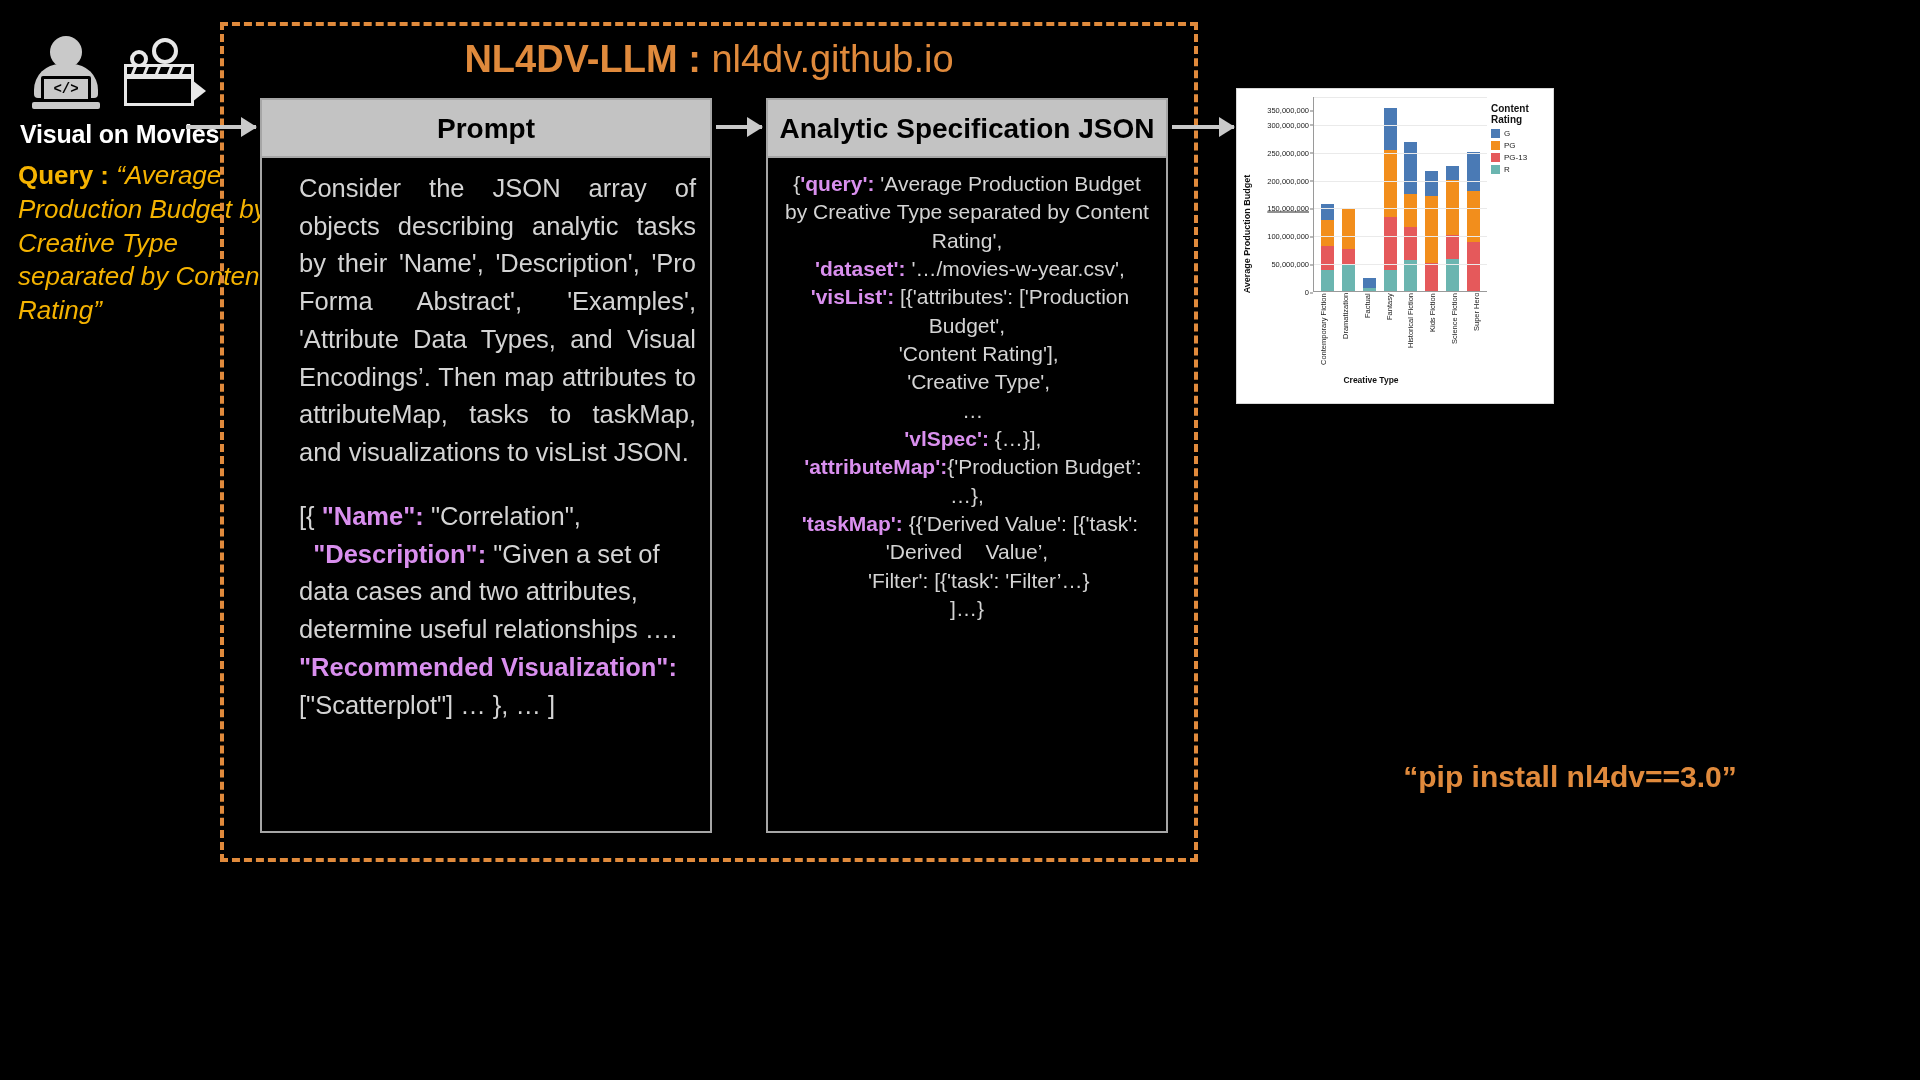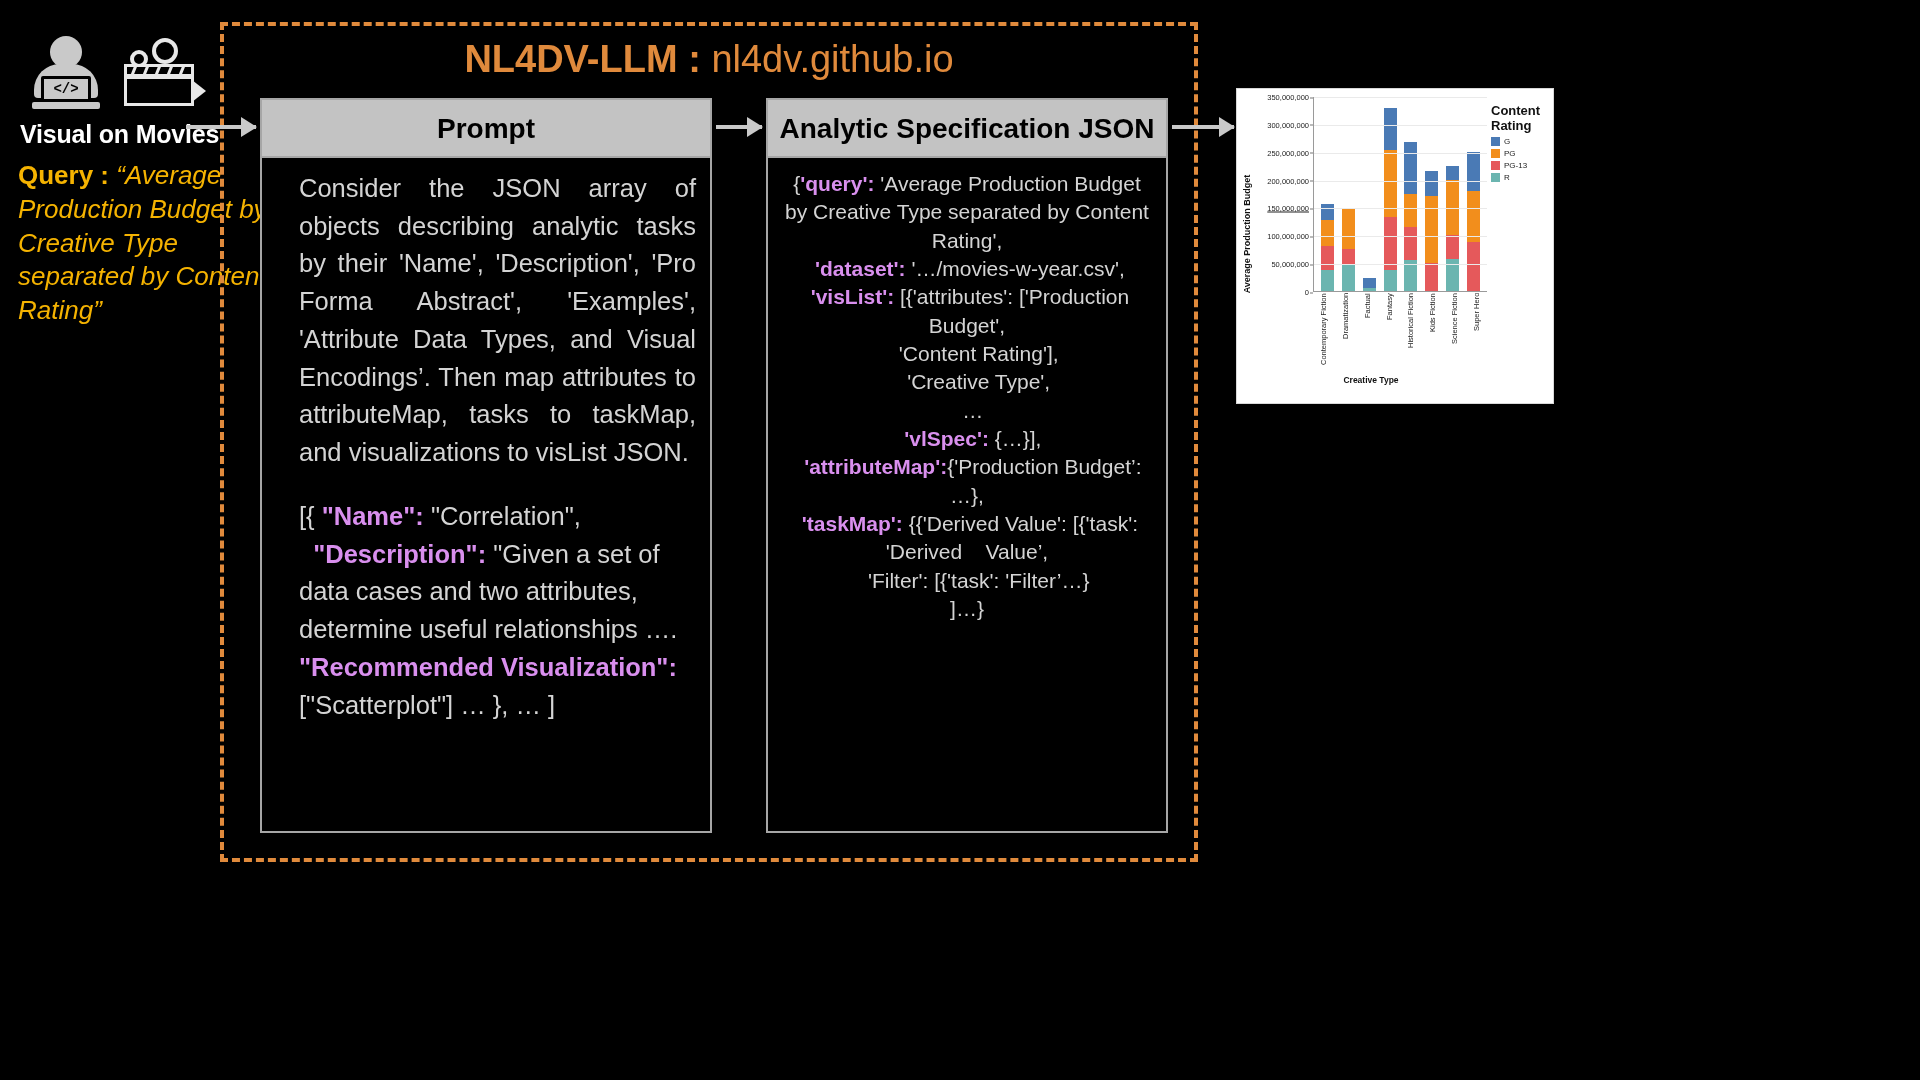--- a/index.html
+++ b/index.html
@@ -86,21 +86,21 @@
           justify-content:space-around; padding:0 3px; }
   .bar { width:13px; display:flex; flex-direction:column; justify-content:flex-end; height:100%; }
   .seg { width:100%; }
   .x-ticks { position:absolute; left:76px; top:204px; width:174px; height:78px;
              display:flex; justify-content:space-around; }
   .x-ticks div { font-size:7.5px; color:#222; writing-mode:vertical-rl; transform:rotate(180deg);
                  white-space:nowrap; text-align:right; height:74px; }
   .chart-xlabel { position:absolute; left:18px; top:286px; width:232px; text-align:center;
                   font-size:8.5px; font-weight:bold; color:#111; }
   .legend { position:absolute; left:254px; top:14px; width:62px; }
-  .legend-title { font-size:13px; font-weight:bold; color:#111; margin-bottom:4px; }
+  .legend-title { font-size:10px; font-weight:bold; color:#111; margin-bottom:4px; }
   .legend-item { display:flex; align-items:center; gap:4px; margin-bottom:3px; }
   .legend-swatch { width:9px; height:9px; }
   .legend-label { font-size:8px; color:#222; }
 
   
   .try-block { position:absolute; left:1225px; top:755px; width:690px; text-align:center; }
   .try-line1 { color:#fff; font-size:30px; line-height:1.35; }
   .try-line2 { color:#e08a3c; font-weight:bold; font-size:30px; line-height:1.45; }
 </style>
 </head>
@@ -181,21 +181,21 @@
       </div>
     <div class="plot-wrap">
       <div class="y-ticks" id="y-ticks">
           <div style="top: 195px;">0</div>
           <div style="top: 167.143px;">50,000,000</div>
           <div style="top: 139.286px;">100,000,000</div>
           <div style="top: 111.429px; text-decoration: underline;">150,000,000</div>
           <div style="top: 83.5714px;">200,000,000</div>
           <div style="top: 55.7143px;">250,000,000</div>
           <div style="top: 27.8571px;">300,000,000</div>
-          <div style="top: 0px;">350,000,000</div>
+          <div style="top: 13px;">350,000,000</div>
         </div>
       <div class="plot-area" id="plot-area">
         <div class="bars" id="bars">
             <div class="bar">
               <div class="seg" style="height: 16.7143px; background: rgb(74, 122, 181);"></div>
               <div class="seg" style="height: 26.1857px; background: rgb(242, 142, 28);"></div>
               <div class="seg" style="height: 23.9571px; background: rgb(229, 89, 91);"></div>
               <div class="seg" style="height: 20.6143px; background: rgb(107, 181, 176);"></div>
             </div>
             <div class="bar">
@@ -273,15 +273,16 @@
           </div>
           <div class="legend-item">
             <div class="legend-swatch" style="background: rgb(107, 181, 176);"></div>
             <div class="legend-label">R</div>
           </div>
         </div>
     </div>
   </div>
 
   <div class="try-block">
+    <div class="try-line2">“pip install nl4dv==3.0”</div>
   </div>
 
 </div>
 
 </body></html>

